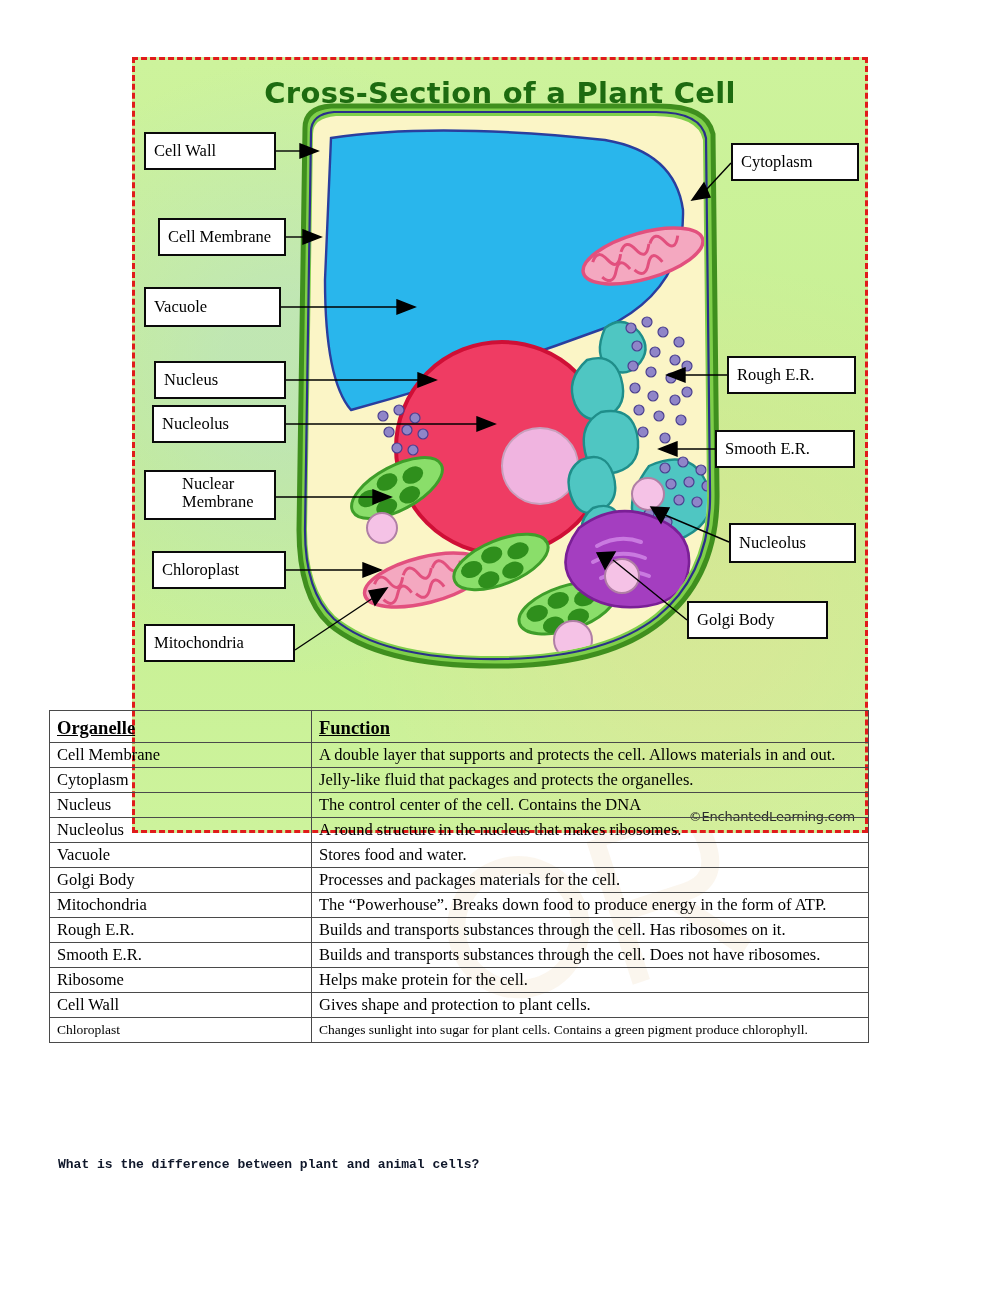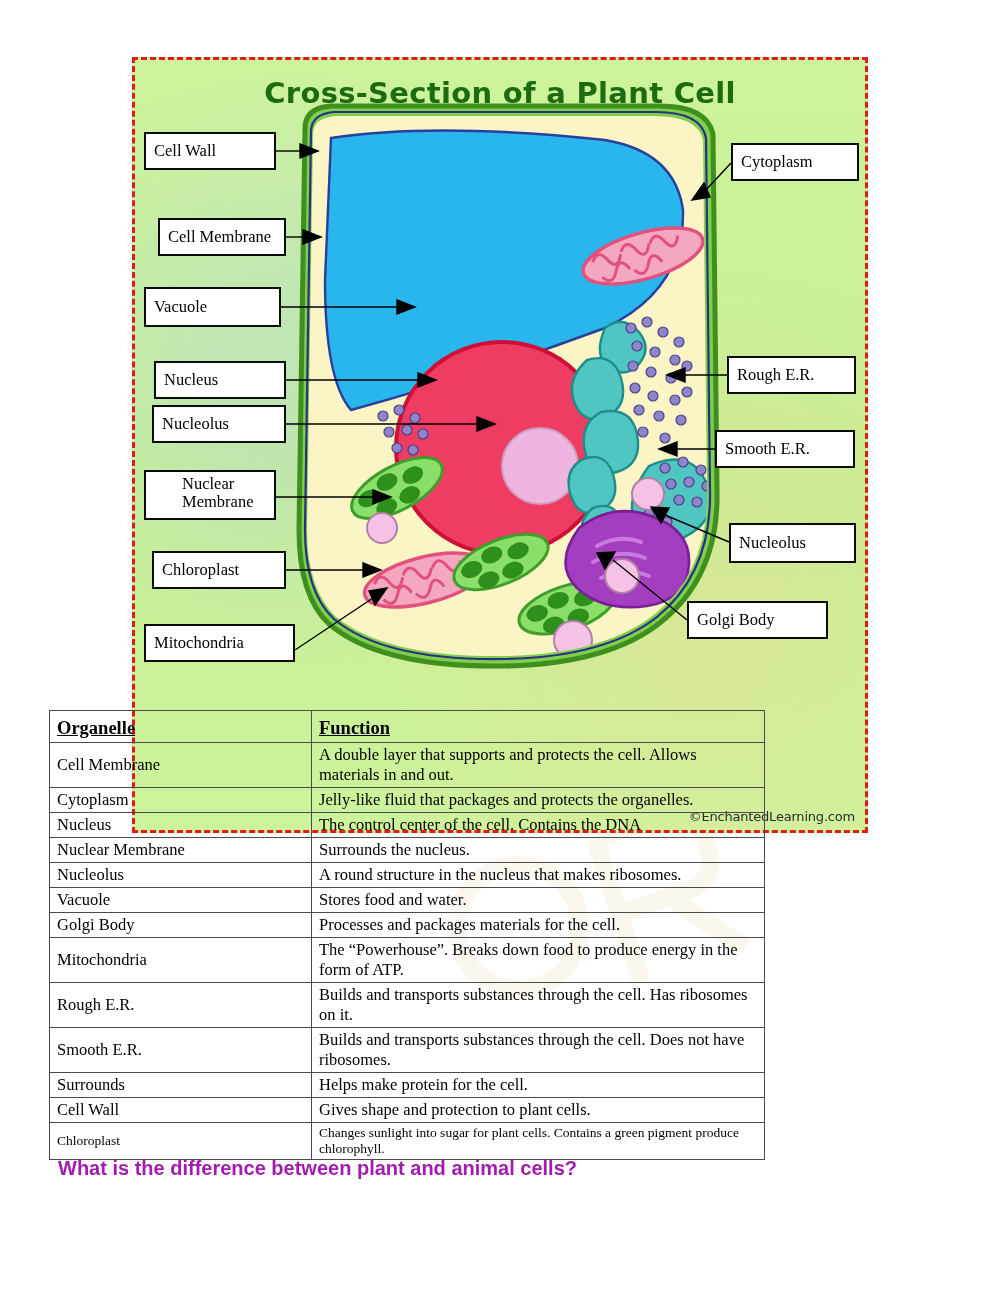--- a/index.html
+++ b/index.html
@@ -52,21 +52,21 @@
     font-family:"Liberation Serif",serif;
     font-size:16.5px;color:#000;
     box-sizing:border-box;
     display:flex;align-items:center;
     padding:0 8px;line-height:1.08;
   }
   .lbl.two{display:block;padding-top:3px;padding-left:36px;}
 
   
   #tbl{
-    position:absolute;left:49px;top:710px;width:716px;
+    position:absolute;left:49px;top:710px;width:820px;
     border-collapse:collapse;z-index:2;background:transparent;
     font-family:"Liberation Serif",serif;
   }
   #tbl td,#tbl th{
     border:1px solid #4a4a4a;
     padding:2px 7px;
     font-size:16.5px;
     text-align:left;vertical-align:middle;
     background:transparent;
     height:25px;box-sizing:border-box;
@@ -74,22 +74,22 @@
   #tbl th{
     font-weight:bold;font-size:18.5px;height:32px;vertical-align:bottom;
     padding-bottom:3px;
   }
   #tbl th span{ text-decoration:underline; }
   #tbl td.org{width:262px;}
   #tbl tr.small td{font-size:13.5px;}
 
   #question{
     position:absolute;left:58px;top:1157px;z-index:2;
-    font-family:Liberation Sans, sans-serif;
-    font-weight:bold;font-size:20px;color:#a21caf;
+    font-family:Liberation Mono, monospace;
+    font-weight:bold;font-size:13px;color:#0f172a;
   }
 </style>
 </head>
 <body>
 
 <svg class="watermark" viewBox="0 0 560 760">
   <g fill="none" stroke="#a8c8e8" stroke-width="16" opacity=".55" transform="rotate(-18 280 200)">
     <path d="M120 40 L120 200 M120 118 L210 118 M210 40 L210 200"></path>
     <path d="M250 40 L250 200 M250 40 L330 120 L330 200"></path>
   </g>
@@ -348,24 +348,20 @@
       </tr>
       <tr>
         <td class="org">Cytoplasm</td>
         <td>Jelly-like fluid that packages and protects the organelles.</td>
       </tr>
       <tr>
         <td class="org">Nucleus</td>
         <td>The control center of the cell.  Contains the DNA</td>
       </tr>
       <tr>
-        <td class="org">Nuclear Membrane</td>
-        <td>Surrounds the nucleus.</td>
-      </tr>
-      <tr>
         <td class="org">Nucleolus</td>
         <td>A round structure in the nucleus that makes ribosomes.</td>
       </tr>
       <tr>
         <td class="org">Vacuole</td>
         <td>Stores food and water.</td>
       </tr>
       <tr>
         <td class="org">Golgi Body</td>
         <td>Processes and packages materials for the cell.</td>
@@ -376,21 +372,21 @@
       </tr>
       <tr>
         <td class="org">Rough E.R.</td>
         <td>Builds and transports substances through the cell.  Has ribosomes on it.</td>
       </tr>
       <tr>
         <td class="org">Smooth E.R.</td>
         <td>Builds and transports substances through the cell.  Does not have ribosomes.</td>
       </tr>
       <tr>
-        <td class="org">Surrounds</td>
+        <td class="org">Ribosome</td>
         <td>Helps make protein for the cell.</td>
       </tr>
       <tr>
         <td class="org">Cell Wall</td>
         <td>Gives shape and protection to plant cells.</td>
       </tr>
       <tr class="small">
         <td class="org">Chloroplast</td>
         <td>Changes sunlight into sugar for plant cells.  Contains a green pigment produce chlorophyll.</td>
       </tr>

